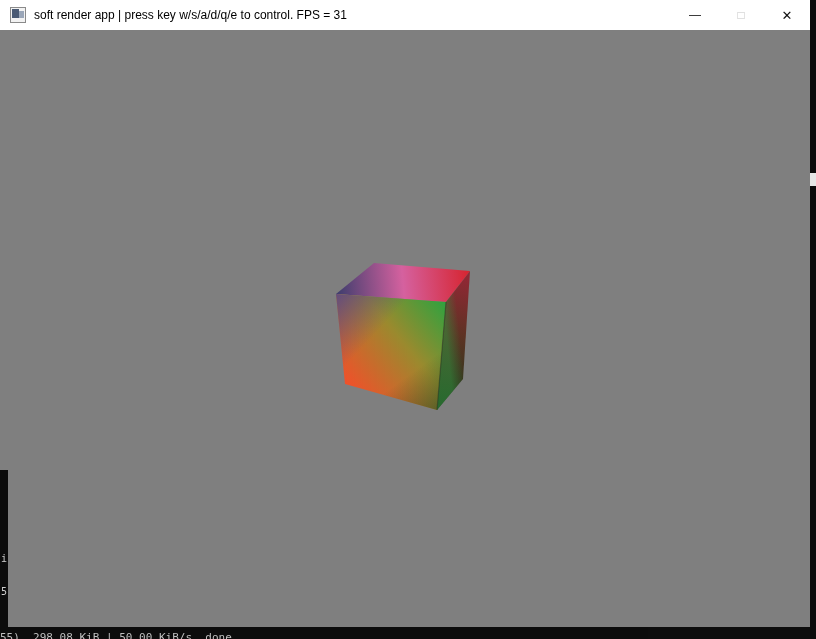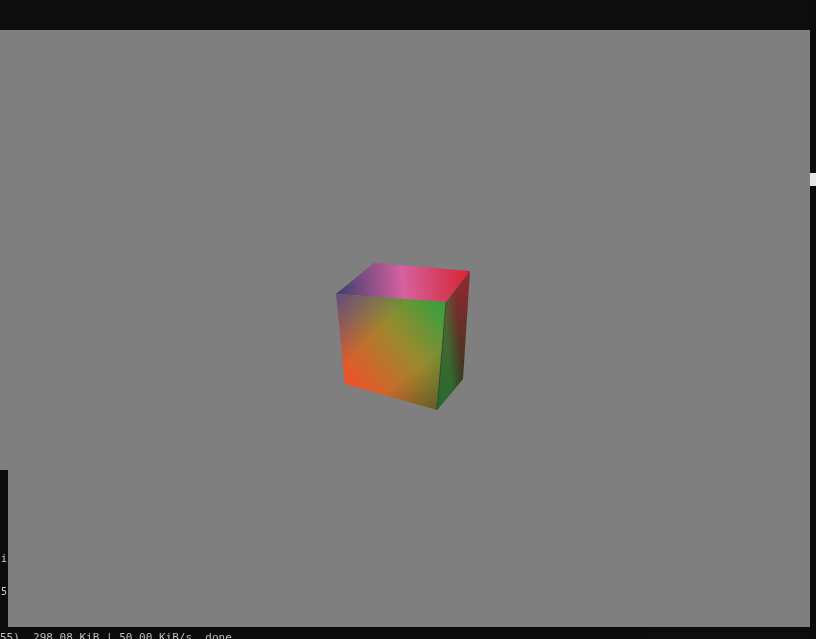--- a/index.html
+++ b/index.html
@@ -108,20 +108,33 @@
     left: 0; top: 173px;
     width: 6px; height: 13px;
     background: #e6e6e6;
   }
 </style>
 </head>
 <body>
 
 <div class="app-window">
 
+  <div class="titlebar">
+    <svg class="app-icon" viewBox="0 0 16 16">
+      <rect x="0.5" y="0.5" width="15" height="15" fill="#f2f2f2" stroke="#8a8a8a"></rect>
+      <rect x="2" y="2" width="7" height="9" fill="#4a5a74"></rect>
+      <rect x="9" y="4" width="5" height="7" fill="#9aa6b8"></rect>
+    </svg>
+    <span class="title-text">soft render app | press key w/s/a/d/q/e to control. FPS = 31</span>
+    <div class="win-controls">
+      <div class="win-btn minimize">—</div>
+      <div class="win-btn maximize">□</div>
+      <div class="win-btn close">✕</div>
+    </div>
+  </div>
 
   <div class="client" style="background: rgb(127, 127, 127);">
     <svg class="render" viewBox="0 0 810 597">
       <defs>
         <linearGradient id="gTop" gradientUnits="userSpaceOnUse" x1="336" y1="258" x2="470" y2="246">
           <stop offset="0" stop-color="#3d3d6d"></stop>
           <stop offset="0.5" stop-color="#d5619f"></stop>
           <stop offset="1" stop-color="#d6242f"></stop>
         </linearGradient>
         <linearGradient id="gFront" gradientUnits="userSpaceOnUse" x1="345" y1="354" x2="446" y2="272">

